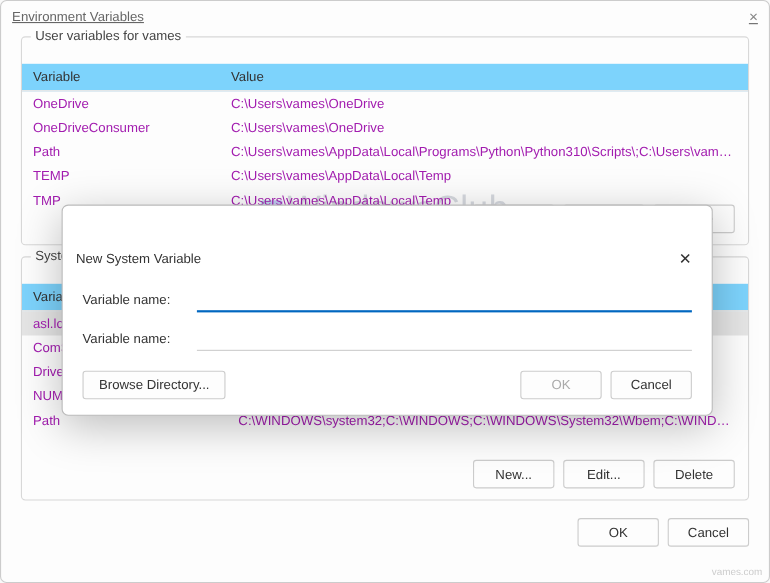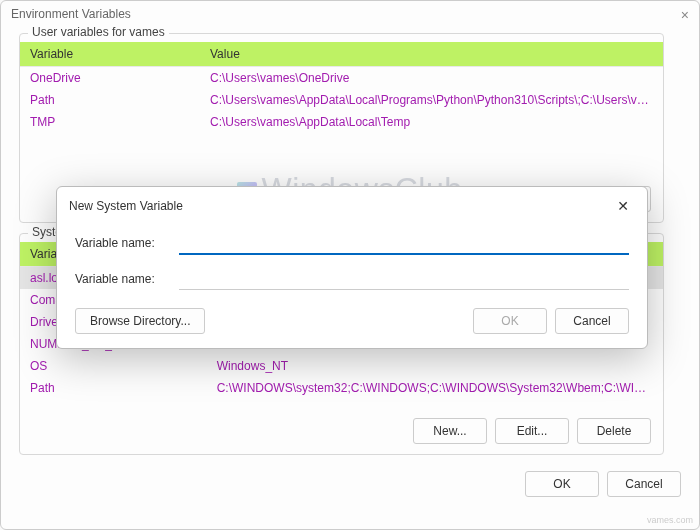--- a/index.html
+++ b/index.html
@@ -18,30 +18,31 @@
       top: 0; left: 0;
       width: 700px;
       height: 530px;
       background: #fdfdfd;
       border: 1px solid #ccc;
       border-radius: 6px;
     }
     .title-bar {
       display: flex;
       justify-content: space-between;
-      align-items: flex-start;
+      align-items: center;
       padding: 6px 10px;
       font-size: 12px;
       color: #666;
+      text-decoration: underline;
     }
     .group-box {
       border: 1px solid #d8d8d8;
       border-radius: 4px;
-      margin: 4px 35px 10px 18px;
-      padding-top: 8px;
+      margin: 4px 18px 10px 18px;
+      padding-top: 24px;
       position: relative;
     }
     .group-label {
       position: absolute;
       top: -9px;
       left: 8px;
       background: #fdfdfd;
       padding: 0 4px;
       font-size: 12px;
       color: #444;
@@ -50,21 +51,21 @@
       width: 100%;
       border-collapse: collapse;
       font-size: 12px;
     }
     .table th {
       text-align: left;
       font-weight: normal;
       color: #333;
       padding: 5px 10px;
       border-bottom: 1px solid #e8e8e8;
-      background: #bef264;
+      background: #7dd3fc;
     }
     .table td {
       padding: 4px 10px;
       color: #a21caf;
       white-space: nowrap;
       overflow: hidden;
       text-overflow: ellipsis;
       max-width: 450px;
     }
     .table tbody tr.selected { background: #e5e5e5; }
@@ -107,20 +108,21 @@
       border-radius: 6px;
       box-shadow: 0 10px 40px rgba(0,0,0,0.25);
       pointer-events: auto;
     }
     .modal-title {
       display: flex;
       justify-content: space-between;
       align-items: center;
       padding: 7px 10px 7px 12px;
       font-size: 12px;
+      margin-top: 29px;
     }
     .close-x {
       width: 28px;
       height: 24px;
       display: flex;
       align-items: center;
       justify-content: center;
       cursor: pointer;
       font-size: 14px;
       color: #333;
@@ -197,22 +199,30 @@
           <th class="col-var">Variable</th>
           <th>Value</th>
         </tr>
       </thead>
       <tbody id="user-rows">
           <tr>
             <td class="col-var">OneDrive</td>
             <td>C:\Users\vames\OneDrive</td>
           </tr>
           <tr>
+            <td class="col-var">OneDriveConsumer</td>
+            <td>C:\Users\vames\OneDrive</td>
+          </tr>
+          <tr>
             <td class="col-var">Path</td>
             <td>C:\Users\vames\AppData\Local\Programs\Python\Python310\Scripts\;C:\Users\vames\AppData\Lo...</td>
+          </tr>
+          <tr>
+            <td class="col-var">TEMP</td>
+            <td>C:\Users\vames\AppData\Local\Temp</td>
           </tr>
           <tr>
             <td class="col-var">TMP</td>
             <td>C:\Users\vames\AppData\Local\Temp</td>
           </tr>
         </tbody>
     </table>
     <div class="button-row" style="position:absolute;bottom:0;right:0">
       <button class="btn">New...</button>
       <button class="btn">Edit...</button>
@@ -240,24 +250,20 @@
           </tr>
           <tr>
             <td class="col-var">DriverData</td>
             <td>C:\Windows\System32\Drivers\DriverData</td>
           </tr>
           <tr>
             <td class="col-var">NUMBER_OF_PROCESSORS</td>
             <td>4</td>
           </tr>
           <tr>
-            <td class="col-var">OS</td>
-            <td>Windows_NT</td>
-          </tr>
-          <tr>
             <td class="col-var">Path</td>
             <td>C:\WINDOWS\system32;C:\WINDOWS;C:\WINDOWS\System32\Wbem;C:\WINDOWS\System32\...</td>
           </tr>
         </tbody>
     </table>
     <div class="button-row" style="position:absolute;bottom:0;right:0">
       <button class="btn">New...</button>
       <button class="btn">Edit...</button>
       <button class="btn">Delete</button>
     </div>

